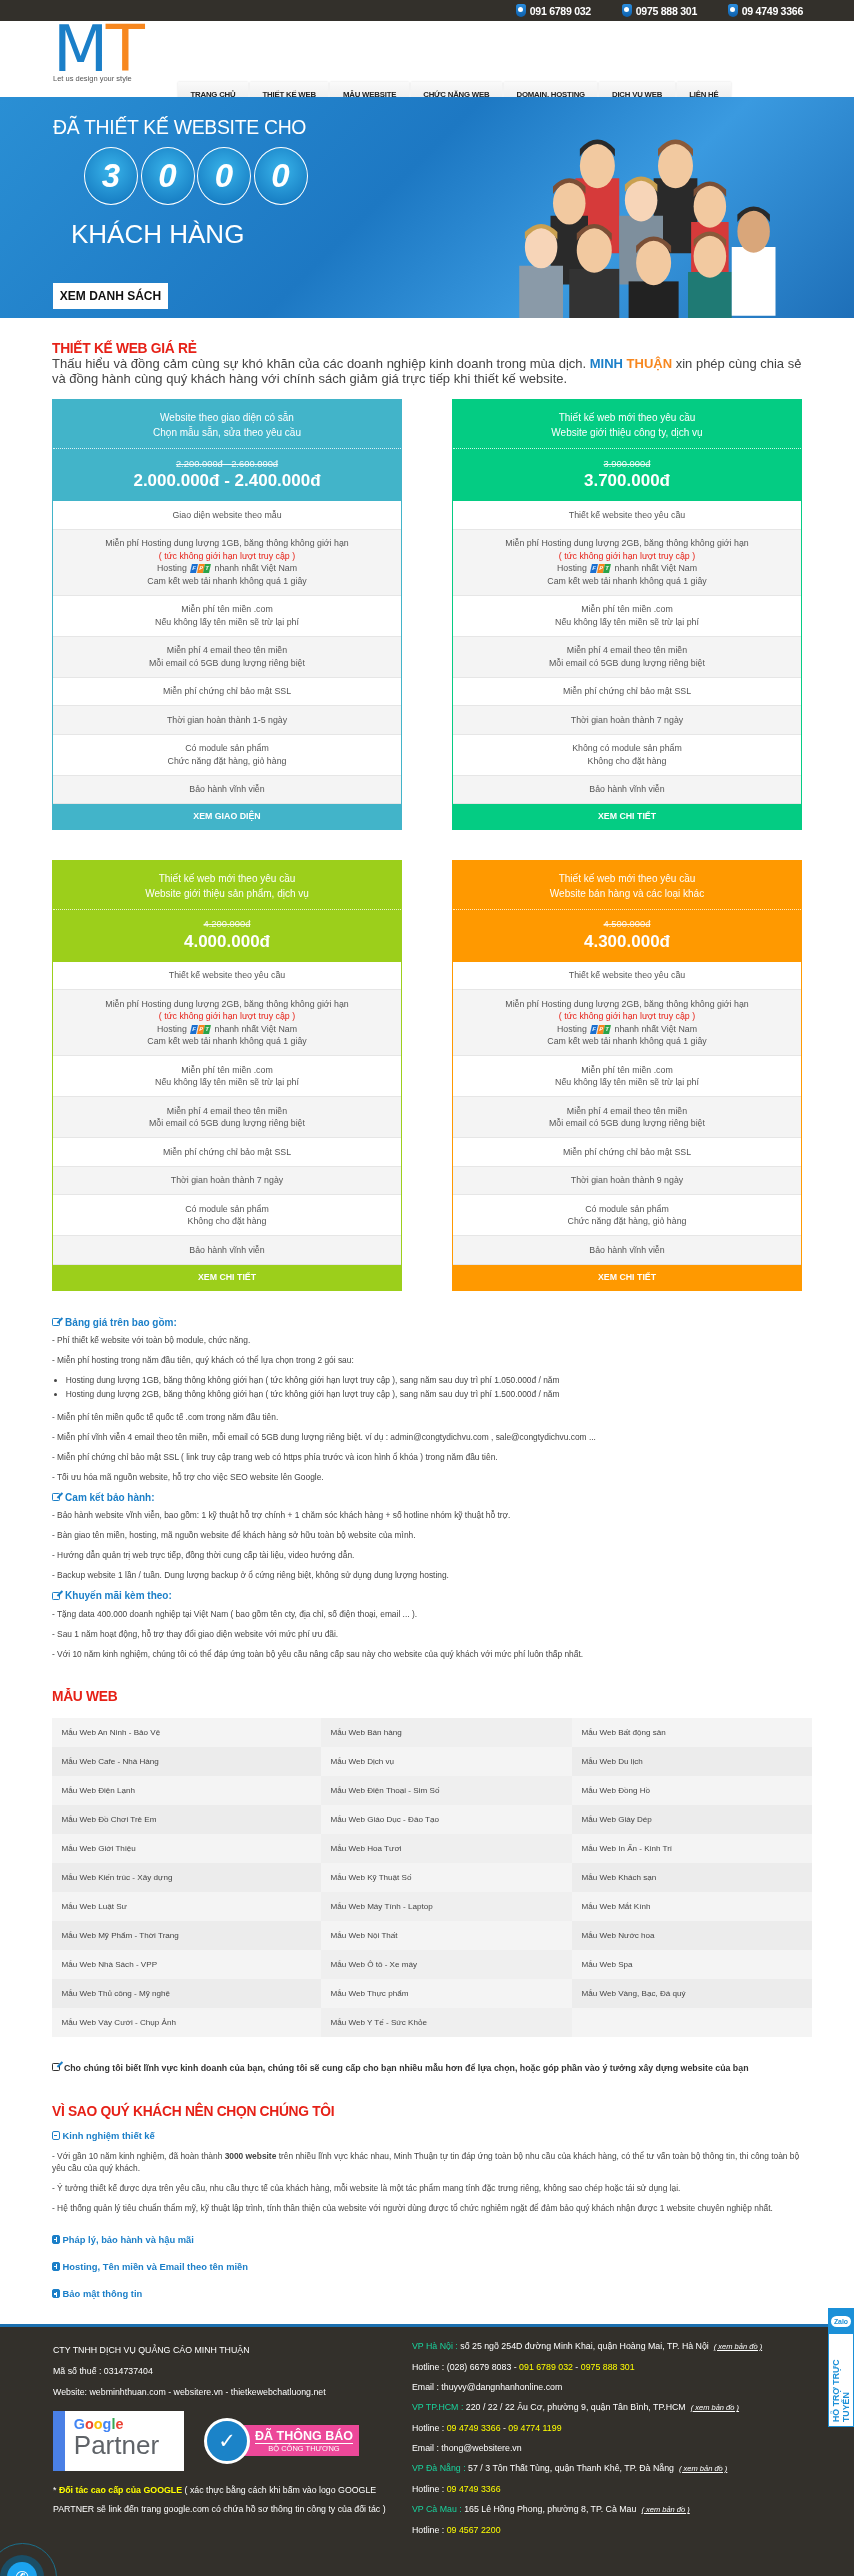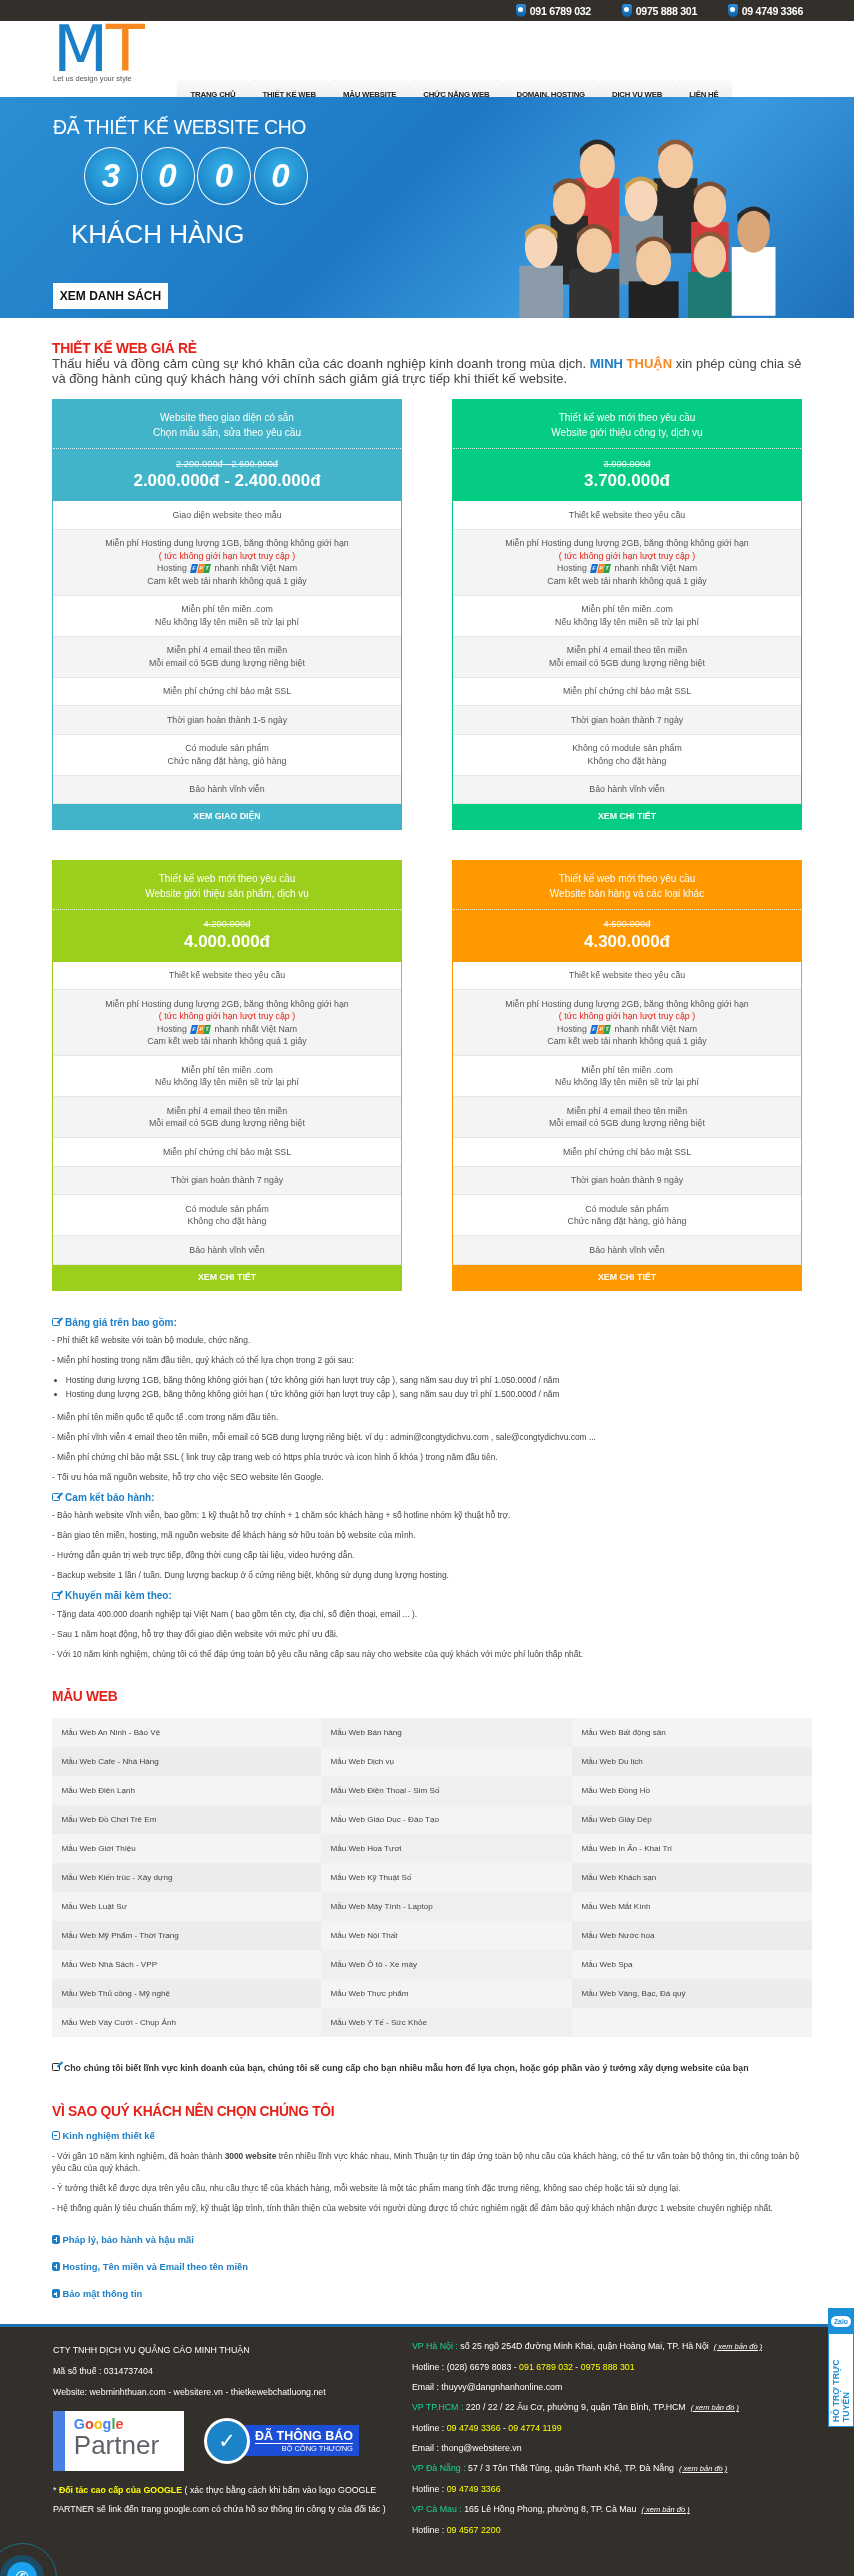--- a/index.html
+++ b/index.html
@@ -60,21 +60,21 @@
 .plus:after{left:2.5px;right:auto;width:1.3px;top:1.3px;height:5px}
 .footer{margin-top:25px;background:#33302b;border-top:3.8px solid #1b70b0;height:275px;position:relative;color:#fff;font-size:8.8px}
 .fcol1{position:absolute;left:53px;top:13.8px;width:338px}
 .fcol1 p{line-height:19px;margin-bottom:1.9px}
 .badges{display:flex;gap:20px;margin:8.8px 0 10px;align-items:center}
 .gp{width:131px;height:60px;background:#fff;border-left:12.5px solid #4a80e6;padding:5px 8.8px;position:relative}
 .gp .g{font-size:14.4px;font-weight:bold}
 .gp .p{font-size:26px;color:#5f6368;line-height:27.5px}
 .bct{display:flex;align-items:center}
 .bct .circ{width:46px;height:46px;border-radius:50%;background:#1b83c8;border:3.1px solid #fff;display:flex;align-items:center;justify-content:center;color:#fff;font-size:21px;font-weight:bold;z-index:1}
-.bct .box{background:#1d4ed8;color:#fff;padding:3.8px 6.3px 3.8px 11.3px;margin-left:-6.3px;text-align:right}
+.bct .box{background:#ec4899;color:#fff;padding:3.8px 6.3px 3.8px 11.3px;margin-left:-6.3px;text-align:center}
 .bct .box .a{font-weight:bold;font-size:12.5px}
 .bct .box .b{font-size:7.5px;border-top:0.6px solid #fff}
 .gnote{line-height:16.3px}
 .gnote .y{color:#ff0;font-weight:bold}
 .fcol2{position:absolute;left:412px;top:8.8px;width:375px}
 .fcol2 p{line-height:20px}
 .fcol2 .g{color:#19d29c}
 .fcol2 .y{color:#ff0}
 .fcol2 .map{font-style:italic;text-decoration:underline;font-size:7.5px;margin-left:5px;color:#fff}
 .zalo-side{position:absolute;right:0;top:-19px;width:26px;height:119px;border:1.9px solid #1b90d8;background:#fff;z-index:5}
@@ -364,21 +364,21 @@
       <div>Mẫu Web Dịch vụ</div>
       <div>Mẫu Web Du lịch</div>
       <div>Mẫu Web Điện Lạnh</div>
       <div>Mẫu Web Điện Thoại - Sim Số</div>
       <div>Mẫu Web Đồng Hồ</div>
       <div>Mẫu Web Đồ Chơi Trẻ Em</div>
       <div>Mẫu Web Giáo Dục - Đào Tạo</div>
       <div>Mẫu Web Giày Dép</div>
       <div>Mẫu Web Giới Thiệu</div>
       <div>Mẫu Web Hoa Tươi</div>
-      <div>Mẫu Web In Ấn - Khai Trí</div>
+      <div>Mẫu Web In Ấn - Kinh Trí</div>
       <div>Mẫu Web Kiến trúc - Xây dựng</div>
       <div>Mẫu Web Kỹ Thuật Số</div>
       <div>Mẫu Web Khách sạn</div>
       <div>Mẫu Web Luật Sư</div>
       <div>Mẫu Web Máy Tính - Laptop</div>
       <div>Mẫu Web Mắt Kính</div>
       <div>Mẫu Web Mỹ Phẩm - Thời Trang</div>
       <div>Mẫu Web Nội Thất</div>
       <div>Mẫu Web Nước hoa</div>
       <div>Mẫu Web Nhà Sách - VPP</div>

